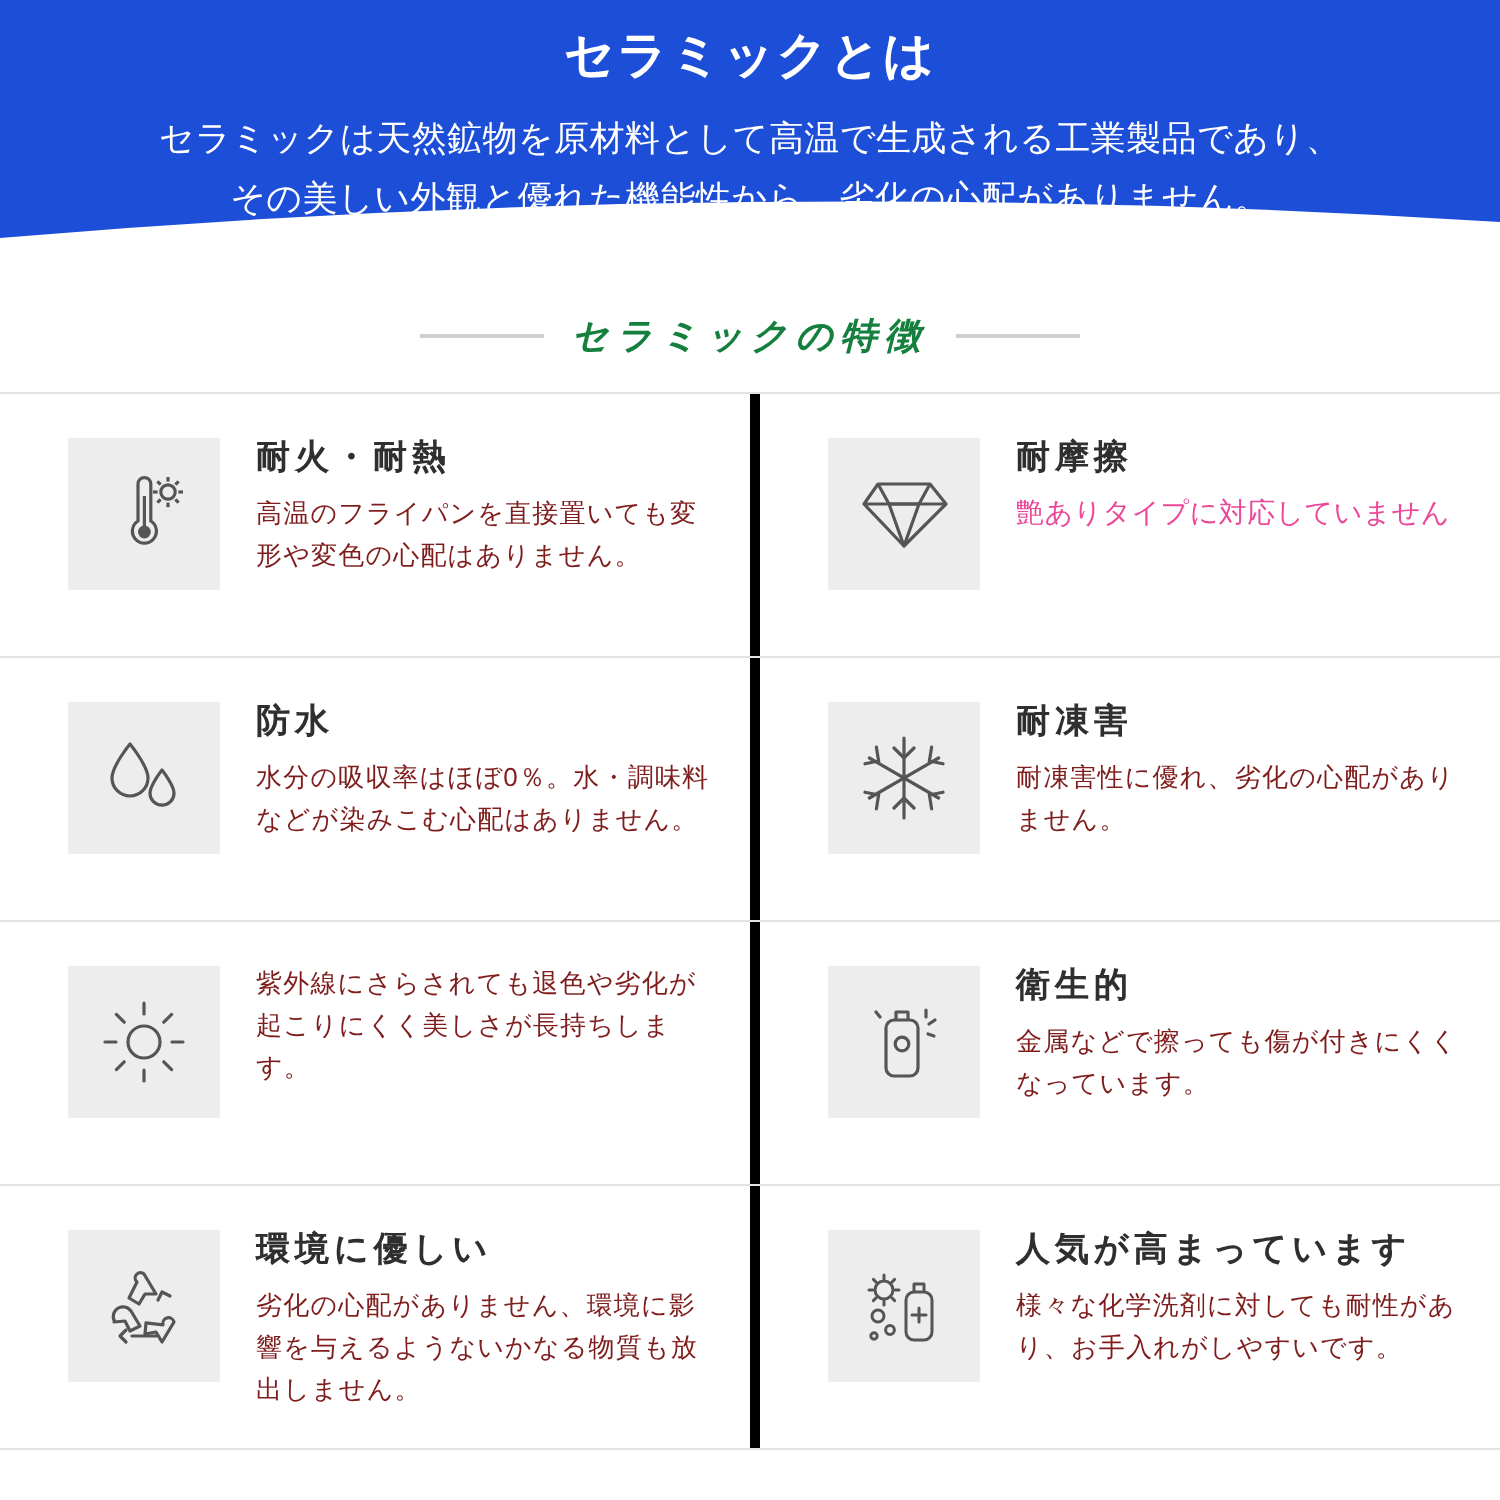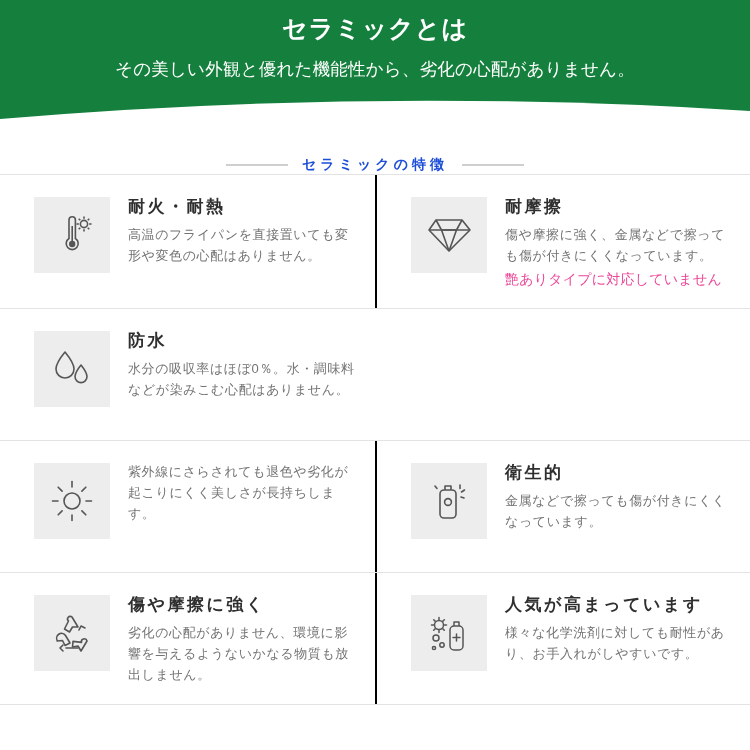--- a/index.html
+++ b/index.html
@@ -9,21 +9,21 @@
     background: #ffffff;
     overflow: hidden;
   }
   .page { position: relative; width: 750px; height: 750px; background: #fff; }
 
   
   .header {
     position: relative;
     width: 750px;
     height: 132px;
-    background: #15803d;
+    background: #1d4ed8;
     color: #ffffff;
     text-align: center;
     overflow: hidden;
   }
   .header-inner { padding-top: 12px; }
   .header-title {
     font-size: 25px;
     font-weight: bold;
     letter-spacing: 1px;
     line-height: 1.3;
@@ -46,84 +46,87 @@
   
   .section-title-wrap {
     margin-top: 24px;
     display: flex;
     align-items: center;
     justify-content: center;
     gap: 14px;
   }
   .rule { width: 62px; height: 2px; background: #cfcfcf; }
   .section-title {
-    font-size: 14px;
+    font-size: 18px;
     letter-spacing: 4px;
-    color: #1d4ed8;
+    color: #15803d;
     font-weight: 600;
     white-space: nowrap;
+    font-style: italic;
   }
 
   
   .grid {
+    margin-top: 16px;
     width: 750px;
     border-top: 1px solid #e3e3e3;
   }
   .row {
     display: flex;
     border-bottom: 1px solid #e3e3e3;
   }
   .cell {
     width: 375px;
     display: flex;
     align-items: flex-start;
     padding: 18px 16px 18px 34px;
     min-height: 131px;
   }
-  .cell.left-border { border-left: 2px solid #000000; }
+  .cell.left-border { border-left: 5px solid #000000; }
   .icon-box {
     width: 76px; height: 76px;
     background: #ededed;
     flex: 0 0 76px;
     display: flex; align-items: center; justify-content: center;
     margin-top: 4px;
   }
   .icon-box svg { display: block; }
   .cell-text { padding-left: 18px; padding-top: 2px; }
   .cell-title {
     font-size: 17px;
     color: #2f2f2f;
     letter-spacing: 2.5px;
     font-weight: 600;
     margin-bottom: 6px;
   }
   .cell-desc {
     font-size: 13px;
     line-height: 1.62;
-    color: #737373;
+    color: #7f1d1d;
     letter-spacing: 0.6px;
   }
   .cell-note {
     margin-top: 3px;
     font-size: 14px;
     color: #ec4899;
     letter-spacing: 0.2px;
     line-height: 1.5;
   }
   .row:last-child { border-bottom: 1px solid #e3e3e3; }
 </style>
 </head>
 <body>
 
 <div class="page">
 
   <div class="header">
     <div class="header-inner">
       <div class="header-title">セラミックとは</div>
       <div class="header-desc">
+        <div>セラミックは天然鉱物を原材料として高温で生成される工業製品であり、</div>
         <div>その美しい外観と優れた機能性から、劣化の心配がありません。</div>
       </div>
     </div>
     <svg class="header-curve" viewBox="0 0 750 40" preserveAspectRatio="none">
       <path d="M0,40 L0,26 Q375,-6 750,18 L750,40 Z" fill="#ffffff"></path>
     </svg>
   </div>
 
   <div class="section-title-wrap">
     <div class="rule"></div>
@@ -161,37 +164,52 @@
           <svg width="46" height="42" viewBox="0 0 46 42" fill="none" stroke="#555" stroke-width="1.6" stroke-linejoin="round">
             <path d="M10 6h26l8 10-21 21L3 16z"></path>
             <path d="M3 16h41"></path>
             <path d="M10 6l5.5 10L23 37"></path>
             <path d="M36 6l-5.5 10L23 37"></path>
             <path d="M15.5 16h15"></path>
           </svg>
         </div>
         <div class="cell-text">
           <div class="cell-title">耐摩擦</div>
-          <div class="cell-desc">傷や摩擦に強く、金属などで擦っても傷が付きにくくなっています。</div>
           <div class="cell-note">艶ありタイプに対応していません</div>
         </div>
       </div>
     </div>
 
     <div class="row">
       <div class="cell">
         <div class="icon-box">
           <svg width="46" height="46" viewBox="0 0 46 46" fill="none" stroke="#555" stroke-width="1.6" stroke-linejoin="round">
             <path d="M16 6c0 0-9 11-9 17a9 9 0 0 0 18 0c0-6-9-17-9-17z"></path>
             <path d="M32 19c0 0-6 7.5-6 11.6a6 6 0 0 0 12 0C38 26.5 32 19 32 19z"></path>
           </svg>
         </div>
         <div class="cell-text">
           <div class="cell-title">防水</div>
           <div class="cell-desc">水分の吸収率はほぼ0％。水・調味料などが染みこむ心配はありません。</div>
+        </div>
+      </div>
+      <div class="cell left-border">
+        <div class="icon-box">
+          <svg width="46" height="46" viewBox="0 0 46 46" fill="none" stroke="#555" stroke-width="1.6" stroke-linecap="round">
+            <line x1="23" y1="3" x2="23" y2="43"></line>
+            <line x1="5.7" y1="13" x2="40.3" y2="33"></line>
+            <line x1="5.7" y1="33" x2="40.3" y2="13"></line>
+            <path d="M18 8l5 5 5-5M18 38l5-5 5 5"></path>
+            <path d="M9.2 7.6l1.1 6.9-6.8 1.4M36.8 38.4l-1.1-6.9 6.8-1.4"></path>
+            <path d="M3.5 30.1l6.8 1.4-1.1 6.9M42.5 15.9l-6.8-1.4 1.1-6.9"></path>
+          </svg>
+        </div>
+        <div class="cell-text">
+          <div class="cell-title">耐凍害</div>
+          <div class="cell-desc">耐凍害性に優れ、劣化の心配がありません。</div>
         </div>
       </div>
     </div>
 
     <div class="row">
       <div class="cell">
         <div class="icon-box">
           <svg width="46" height="46" viewBox="0 0 46 46" fill="none" stroke="#555" stroke-width="1.6" stroke-linecap="round">
             <circle cx="23" cy="23" r="8"></circle>
             <line x1="23" y1="3.5" x2="23" y2="9"></line>
@@ -233,21 +251,21 @@
           <svg width="46" height="44" viewBox="0 0 46 44" fill="none" stroke="#555" stroke-width="1.6" stroke-linejoin="round" stroke-linecap="round">
             <path d="M23 6l6 10h-5.5l-3 5-5-3 4-8a2.5 2.5 0 0 1 3.5-4z"></path>
             <path d="M38 30l-6 10-3-5-5.5 1 0.5-5.6 8.5 1a2.5 2.5 0 0 1 5.5-1.4z"></path>
             <path d="M8 30l5.5-0.5 2.5 5 5-2.5-4.5-7.5a2.5 2.5 0 0 0-8 5.5z"></path>
             <path d="M17 37h12"></path>
             <path d="M14 34l-3 3 3 3"></path>
             <path d="M30 19l2-4 4 2"></path>
           </svg>
         </div>
         <div class="cell-text">
-          <div class="cell-title">傷や摩擦に強く</div>
+          <div class="cell-title">環境に優しい</div>
           <div class="cell-desc">劣化の心配がありません、環境に影響を与えるようないかなる物質も放出しません。</div>
         </div>
       </div>
       <div class="cell left-border">
         <div class="icon-box">
           <svg width="46" height="46" viewBox="0 0 46 46" fill="none" stroke="#555" stroke-width="1.5" stroke-linejoin="round">
             <rect x="24" y="16" width="13" height="24" rx="4"></rect>
             <path d="M28 16v-4h5v4"></path>
             <line x1="30.5" y1="24" x2="30.5" y2="31" stroke-linecap="round"></line>
             <line x1="27" y1="27.5" x2="34" y2="27.5" stroke-linecap="round"></line>

